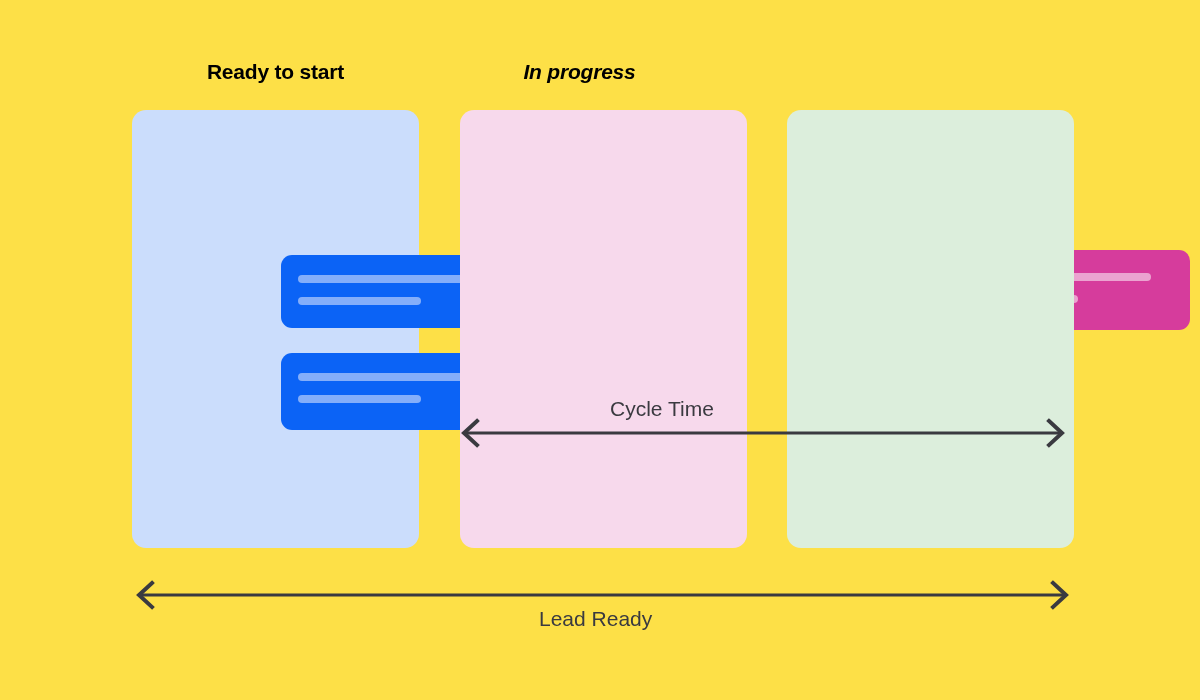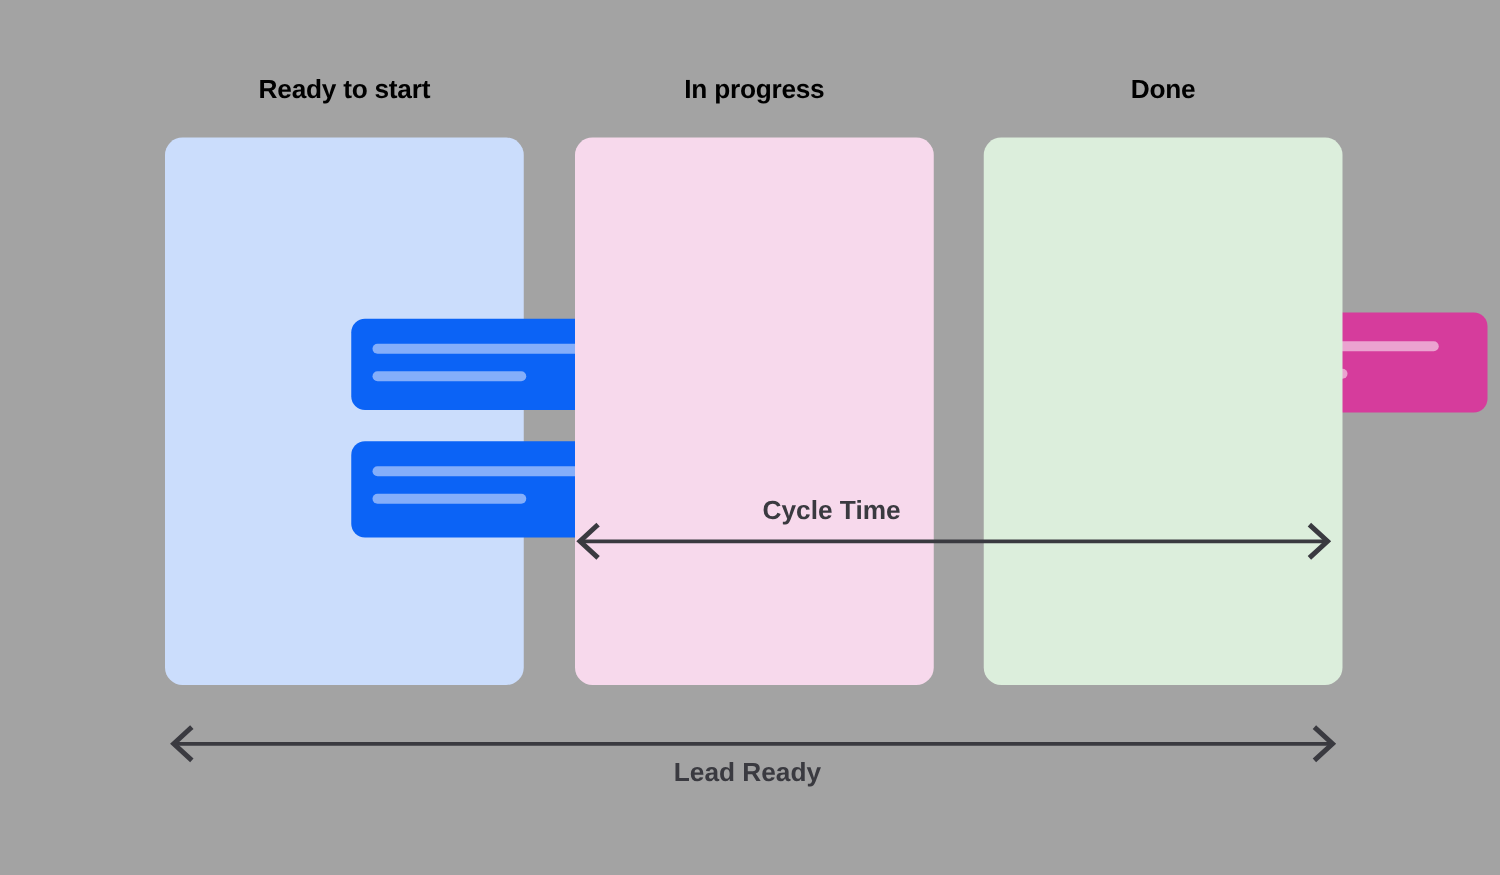--- a/index.html
+++ b/index.html
@@ -9,35 +9,35 @@
     height: 700px;
     background: #ffffff;
     font-family: "Liberation Sans", sans-serif;
     overflow: hidden;
   }
 
   #board {
     position: relative;
     width: 1200px;
     height: 700px;
-    background: #a3a3a3;
+    background: #fde047;
   }
 
   
   .col-header {
     position: absolute;
     text-align: center;
     font-size: 21px;
     font-weight: bold;
     color: #000000;
     letter-spacing: -0.2px;
     white-space: nowrap;
   }
   #header-ready    { left: 132px; top: 60px; width: 287px; }
-  #header-progress { left: 460px; top: 60px; width: 287px; }
+  #header-progress { left: 436px; top: 60px; width: 287px; font-style: italic; }
   #header-done     { left: 787px; top: 60px; width: 287px; }
 
   
   .column {
     position: absolute;
     top: 110px;
     height: 438px;
     border-radius: 14px;
   }
   #column-ready    { left: 132px; width: 287px; background: #CBDDFC; }
@@ -77,35 +77,34 @@
 
   
   .arrow-svg { position: absolute; overflow: visible; }
   #cycle-arrow { left: 455px; top: 415px; }
   #lead-arrow  { left: 130px; top: 577px; }
 
   
   .arrow-label {
     position: absolute;
     font-size: 21px;
-    font-weight: bold;
+    font-weight: normal;
     color: #3A3A40;
     white-space: nowrap;
   }
   #label-cycle-time { left: 610px; top: 397px; }
   #label-lead-time  { left: 539px; top: 607px; }
 </style>
 </head>
 <body>
 
 <div id="board">
 
   <div class="col-header" id="header-ready">Ready to start</div>
   <div class="col-header" id="header-progress">In progress</div>
-  <div class="col-header" id="header-done">Done</div>
 
   <div class="column" id="column-ready">
     <div class="card card-blue" id="card-ready-1">
       <span class="bar bar-blue bar-long"></span>
       <span class="bar bar-blue bar-short"></span>
     </div>
     <div class="card card-blue" id="card-ready-2">
       <span class="bar bar-blue bar-long"></span>
       <span class="bar bar-blue bar-short"></span>
     </div>

